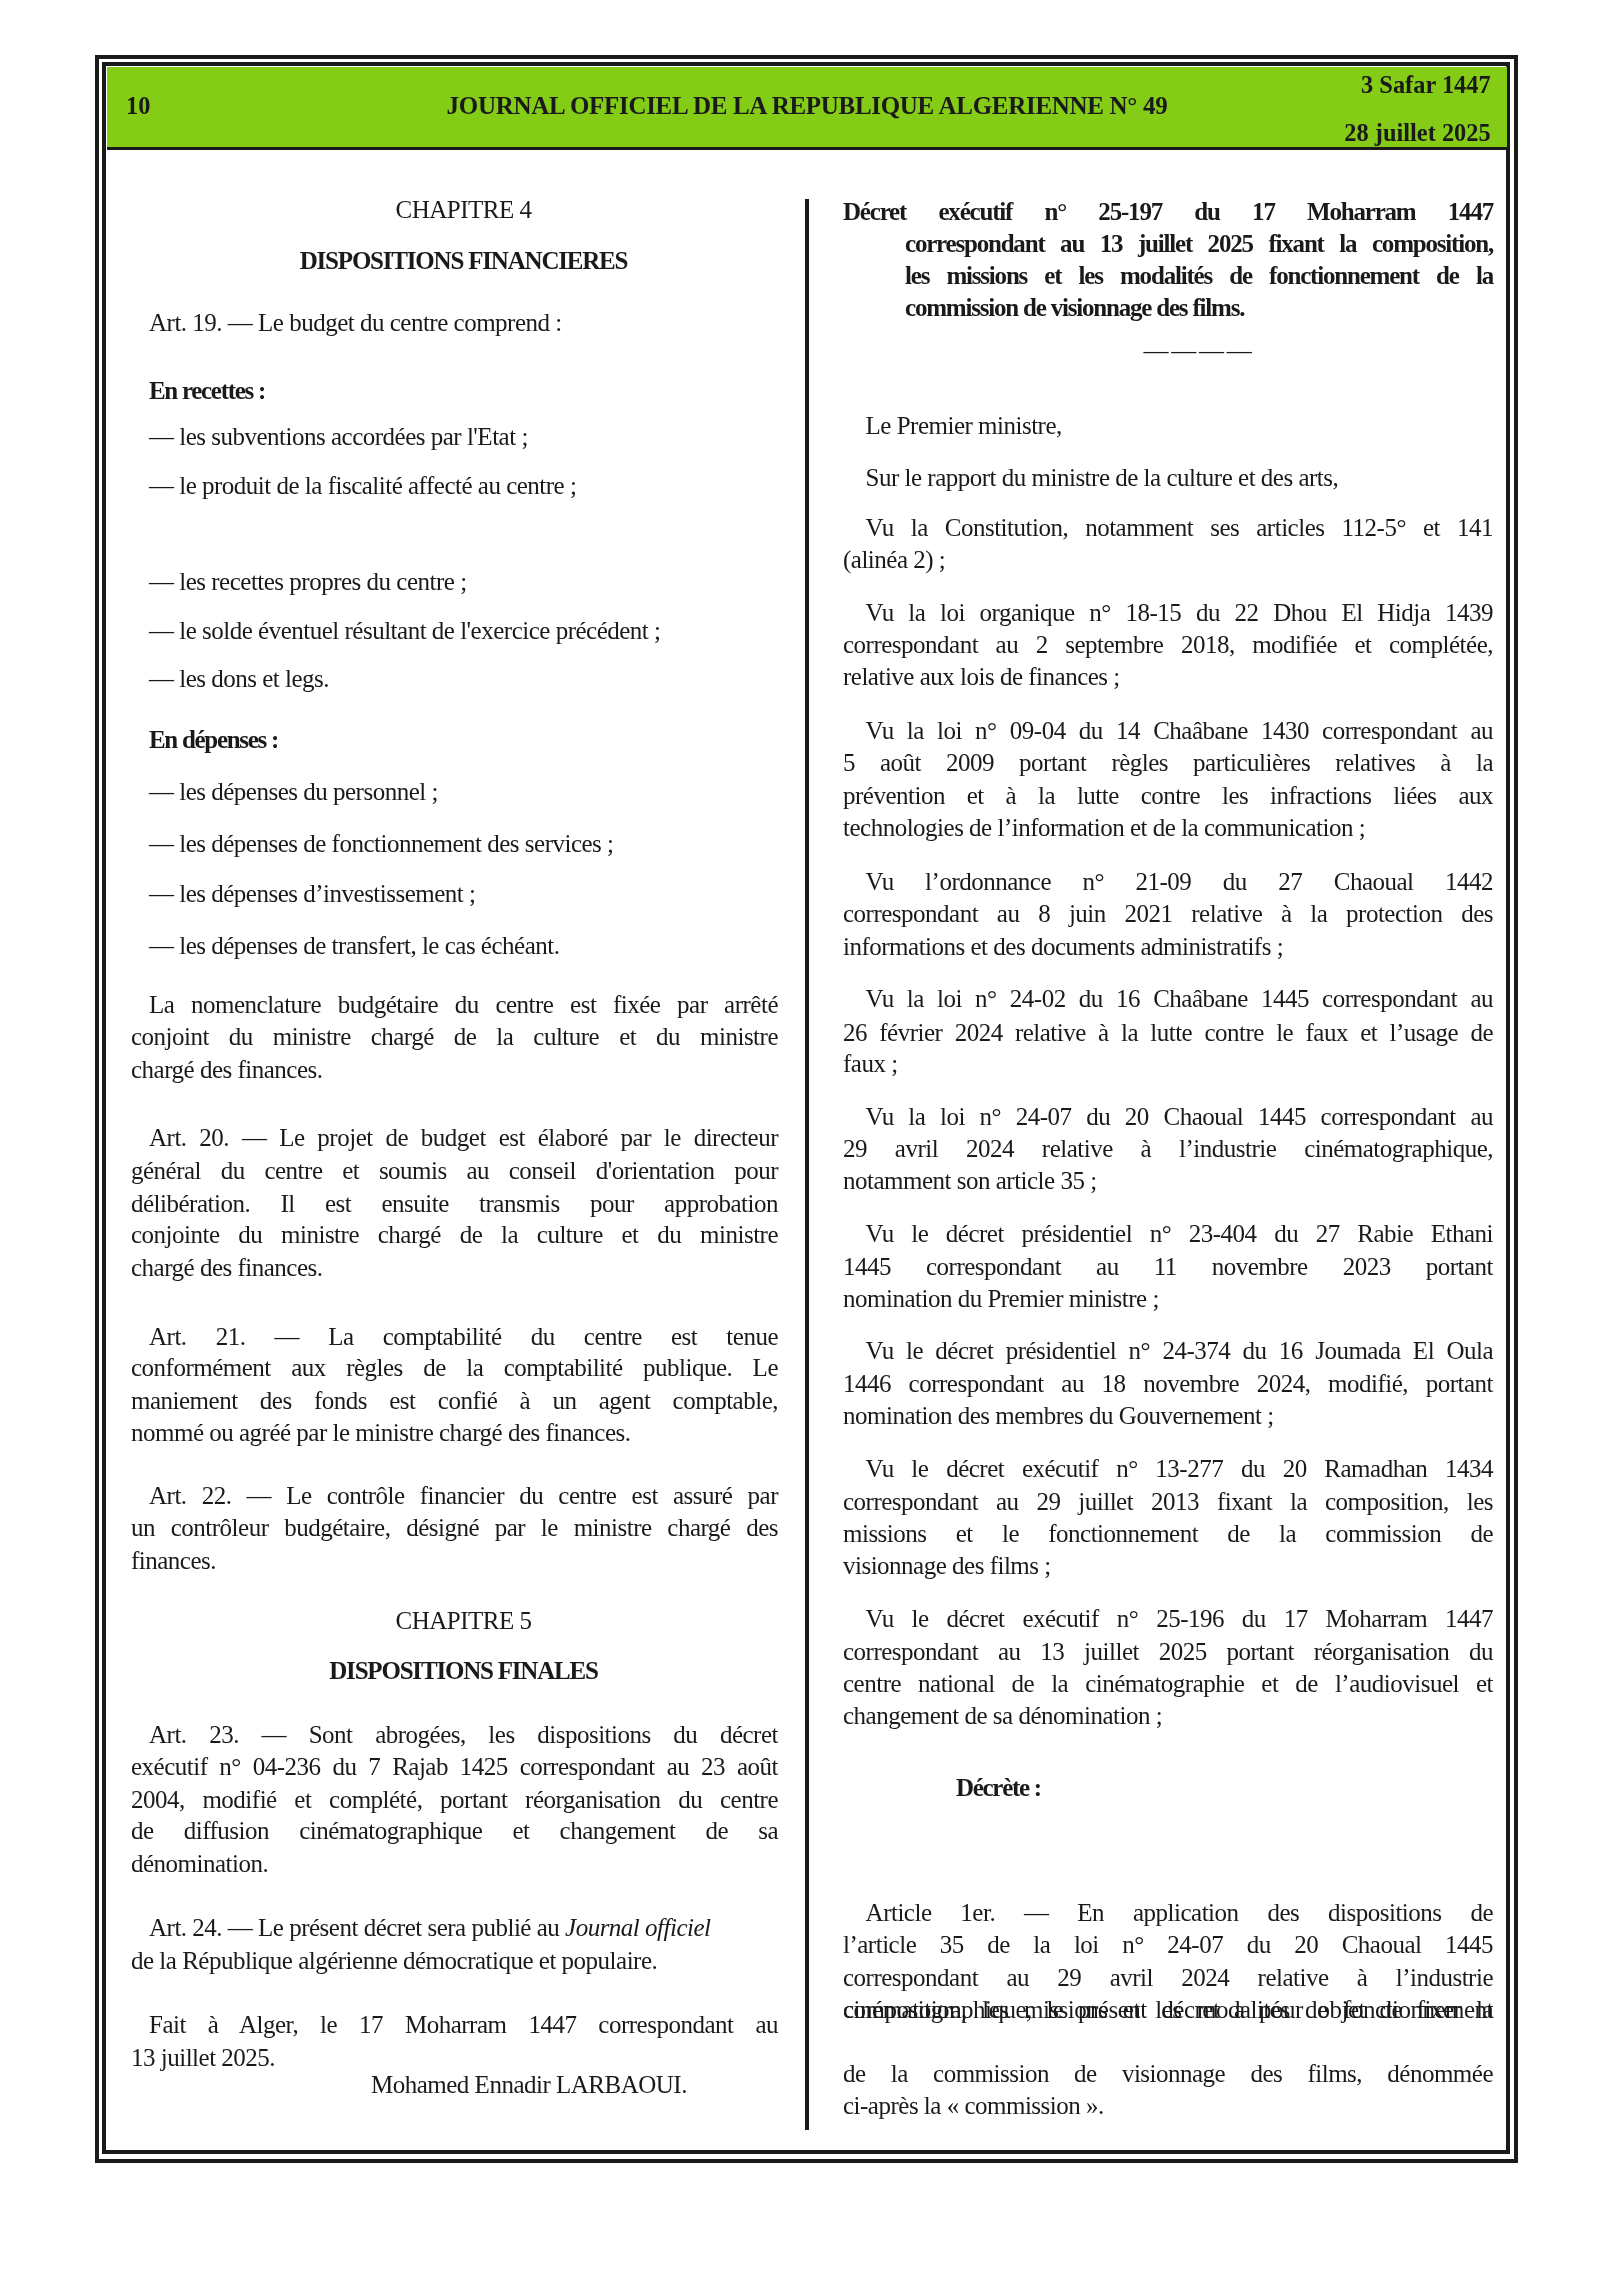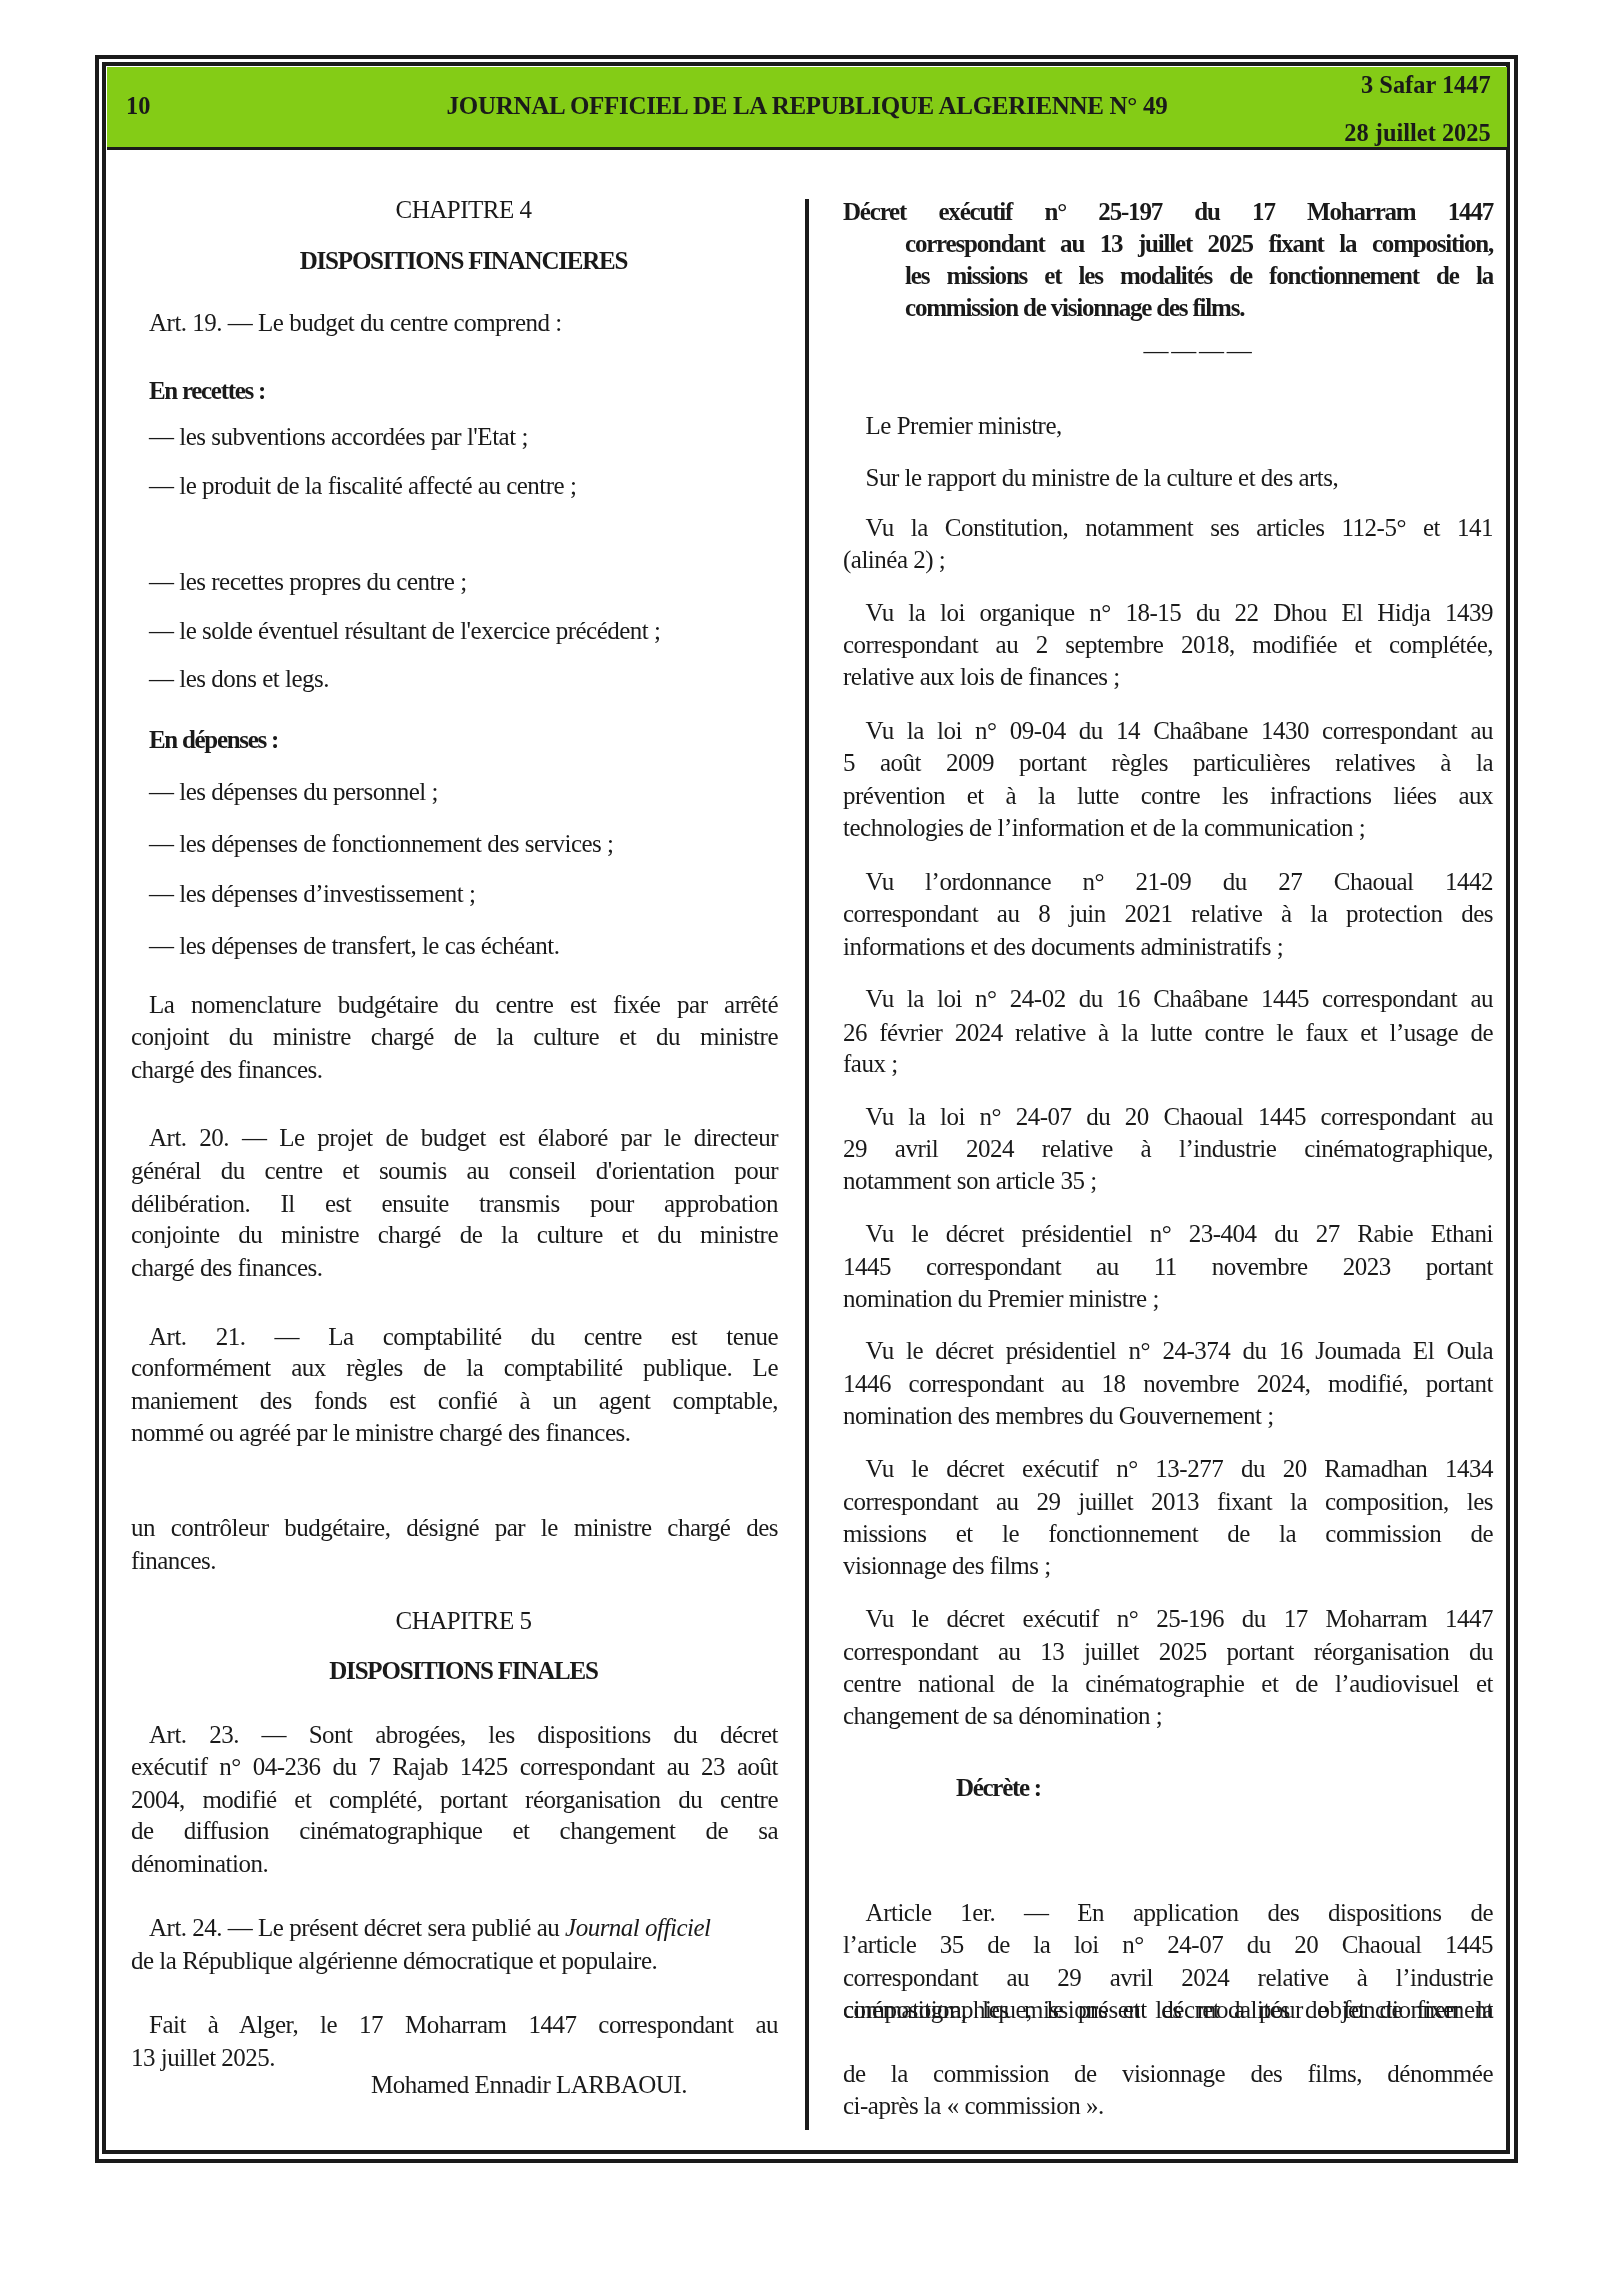--- a/index.html
+++ b/index.html
@@ -71,20 +71,21 @@
   <div class="ln j" style="top:1157px;left:-18px;">général du centre et soumis au conseil d'orientation pour</div>
   <div class="ln j" style="top:1190px;left:-18px;">délibération. Il est ensuite transmis pour approbation</div>
   <div class="ln j" style="top:1221px;left:-18px;">conjointe du ministre chargé de la culture et du ministre</div>
   <div class="ln" style="top:1254px;left:-18px;">chargé des finances.</div>
 
   <div class="ln j" style="top:1323px;">Art. 21. — La comptabilité du centre est tenue</div>
   <div class="ln j" style="top:1354px;left:-18px;">conformément aux règles de la comptabilité publique. Le</div>
   <div class="ln j" style="top:1387px;left:-18px;">maniement des fonds est confié à un agent comptable,</div>
   <div class="ln" style="top:1419px;left:-18px;">nommé ou agréé par le ministre chargé des finances.</div>
 
+  <div class="ln j" style="top:1482px;">Art. 22. — Le contrôle financier du centre est assuré par</div>
   <div class="ln j" style="top:1514px;left:-18px;">un contrôleur budgétaire, désigné par le ministre chargé des</div>
   <div class="ln" style="top:1547px;left:-18px;">finances.</div>
 
   <div class="ln center" style="top:1607px;">CHAPITRE 5</div>
   <div class="ln center hd" style="top:1657px;">DISPOSITIONS FINALES</div>
 
   <div class="ln j" style="top:1721px;">Art. 23. — Sont abrogées, les dispositions du décret</div>
   <div class="ln j" style="top:1753px;left:-18px;">exécutif n° 04-236 du 7 Rajab 1425 correspondant au 23 août</div>
   <div class="ln j" style="top:1786px;left:-18px;">2004, modifié et complété, portant réorganisation du centre</div>
   <div class="ln j" style="top:1817px;left:-18px;">de diffusion cinématographique et changement de sa</div>

